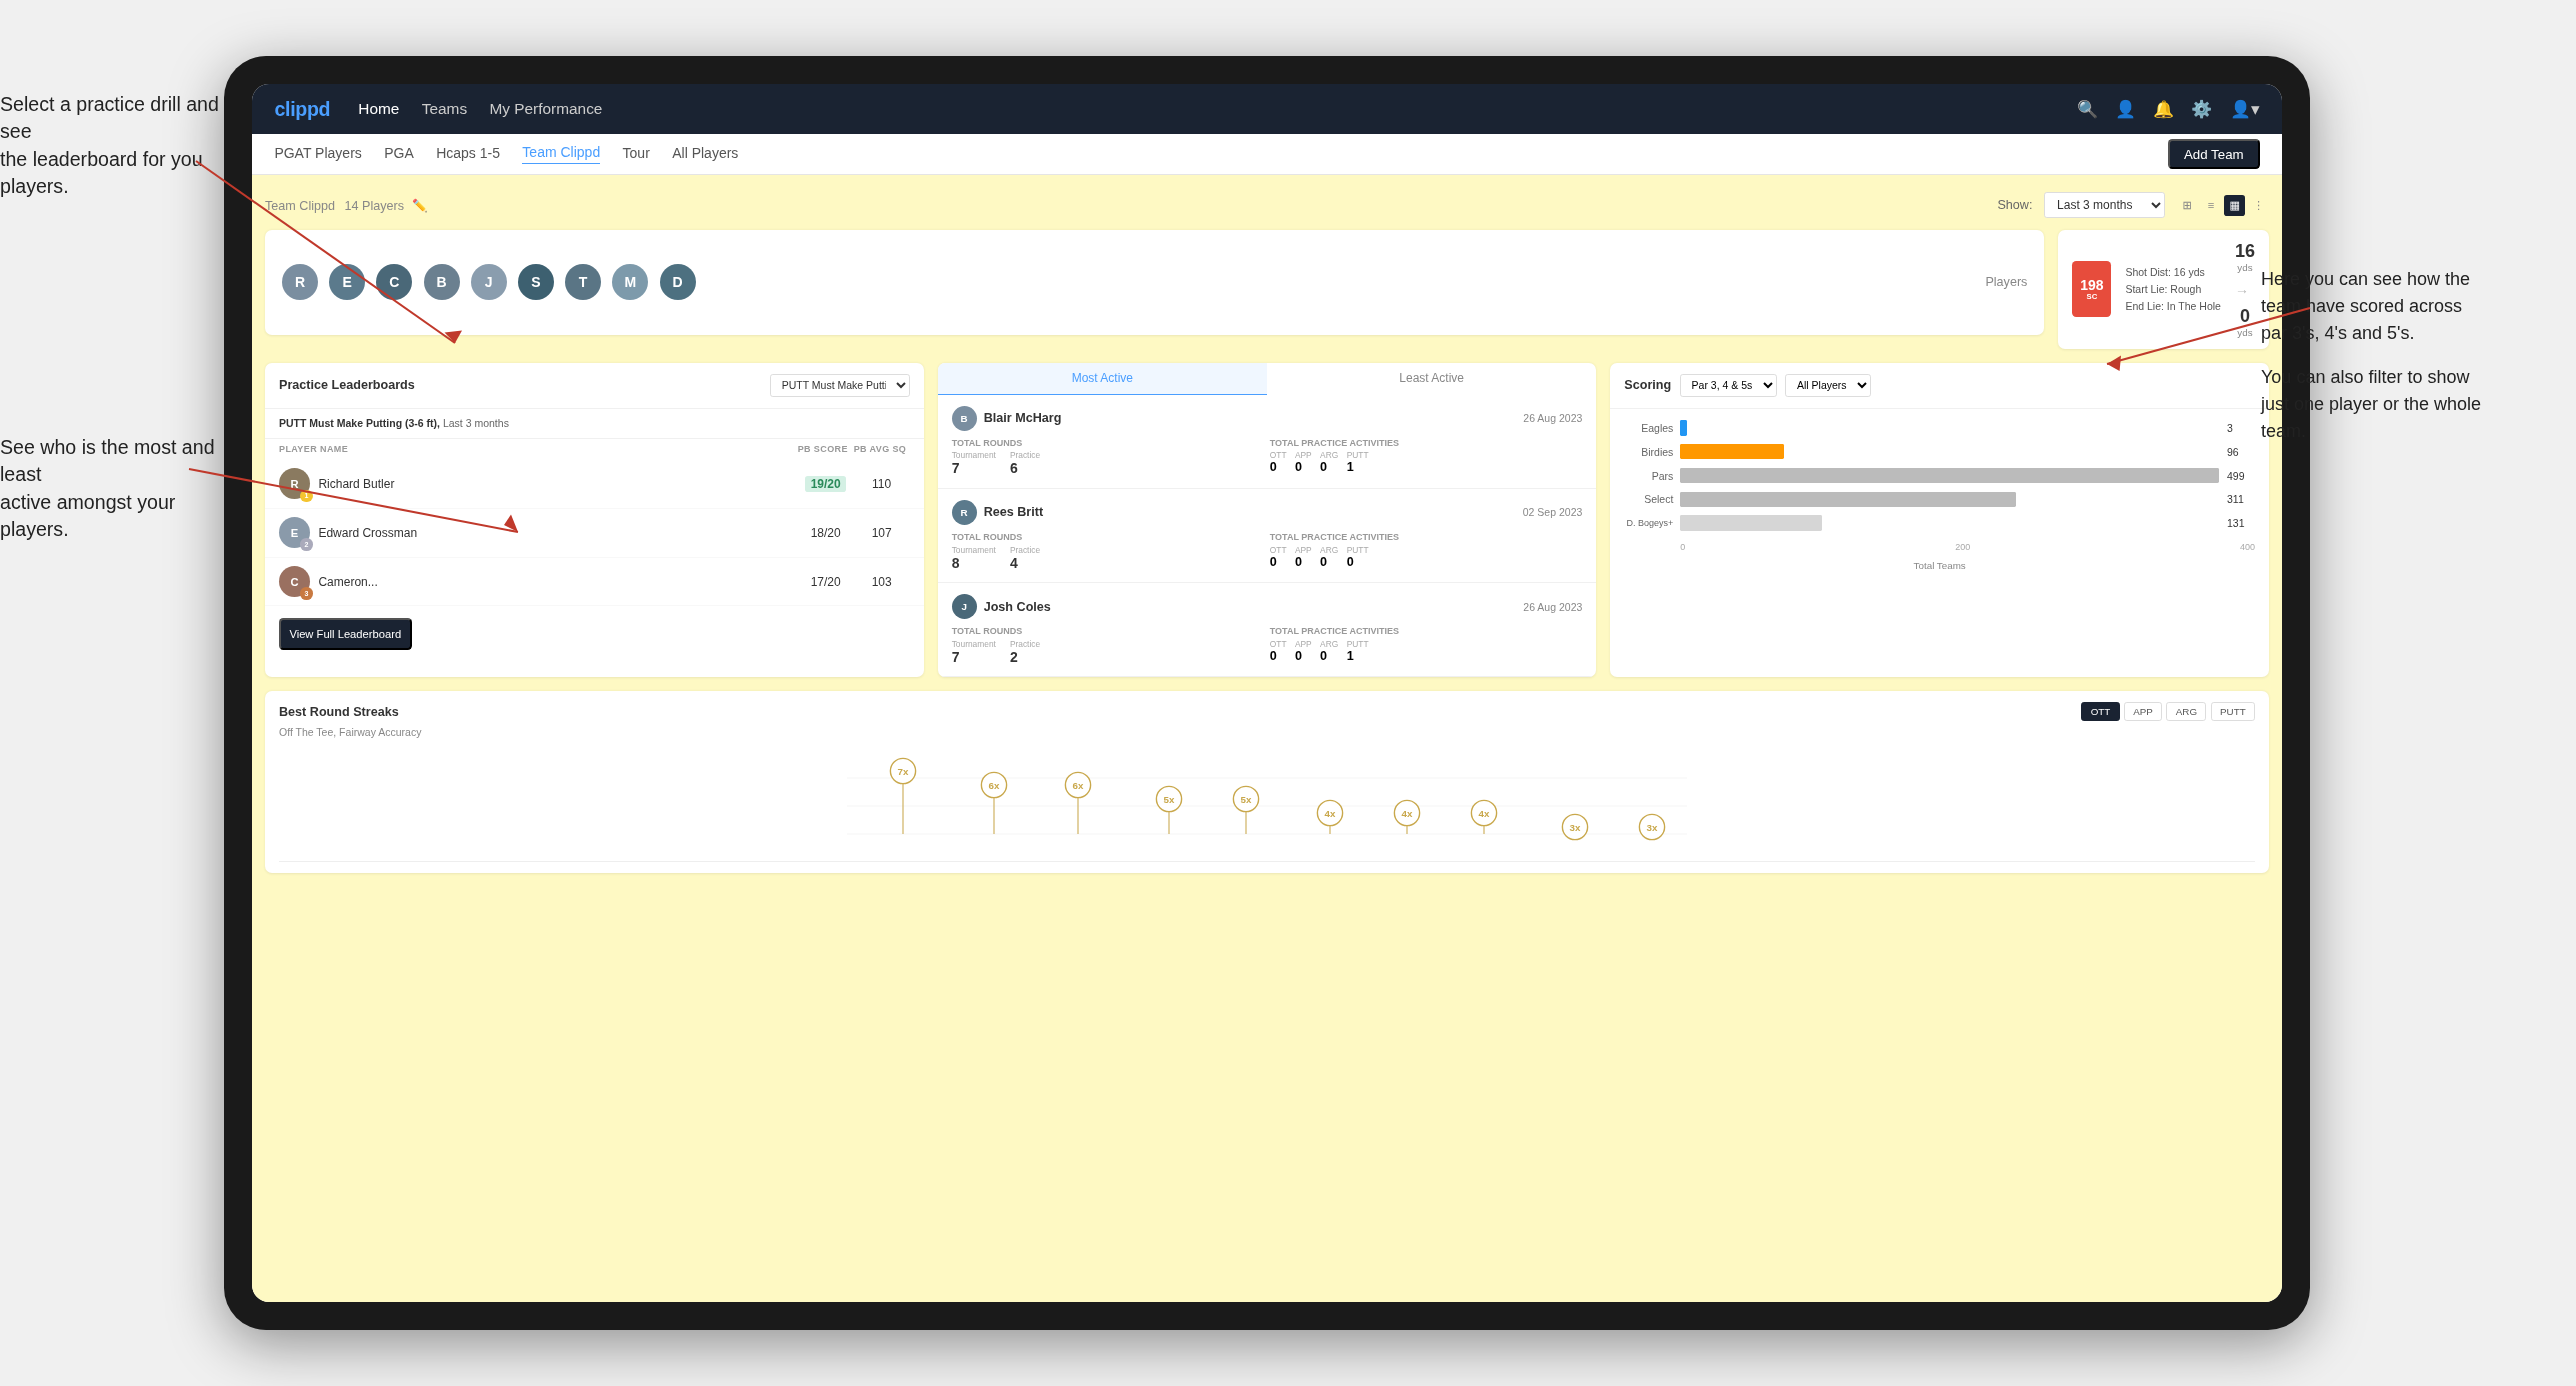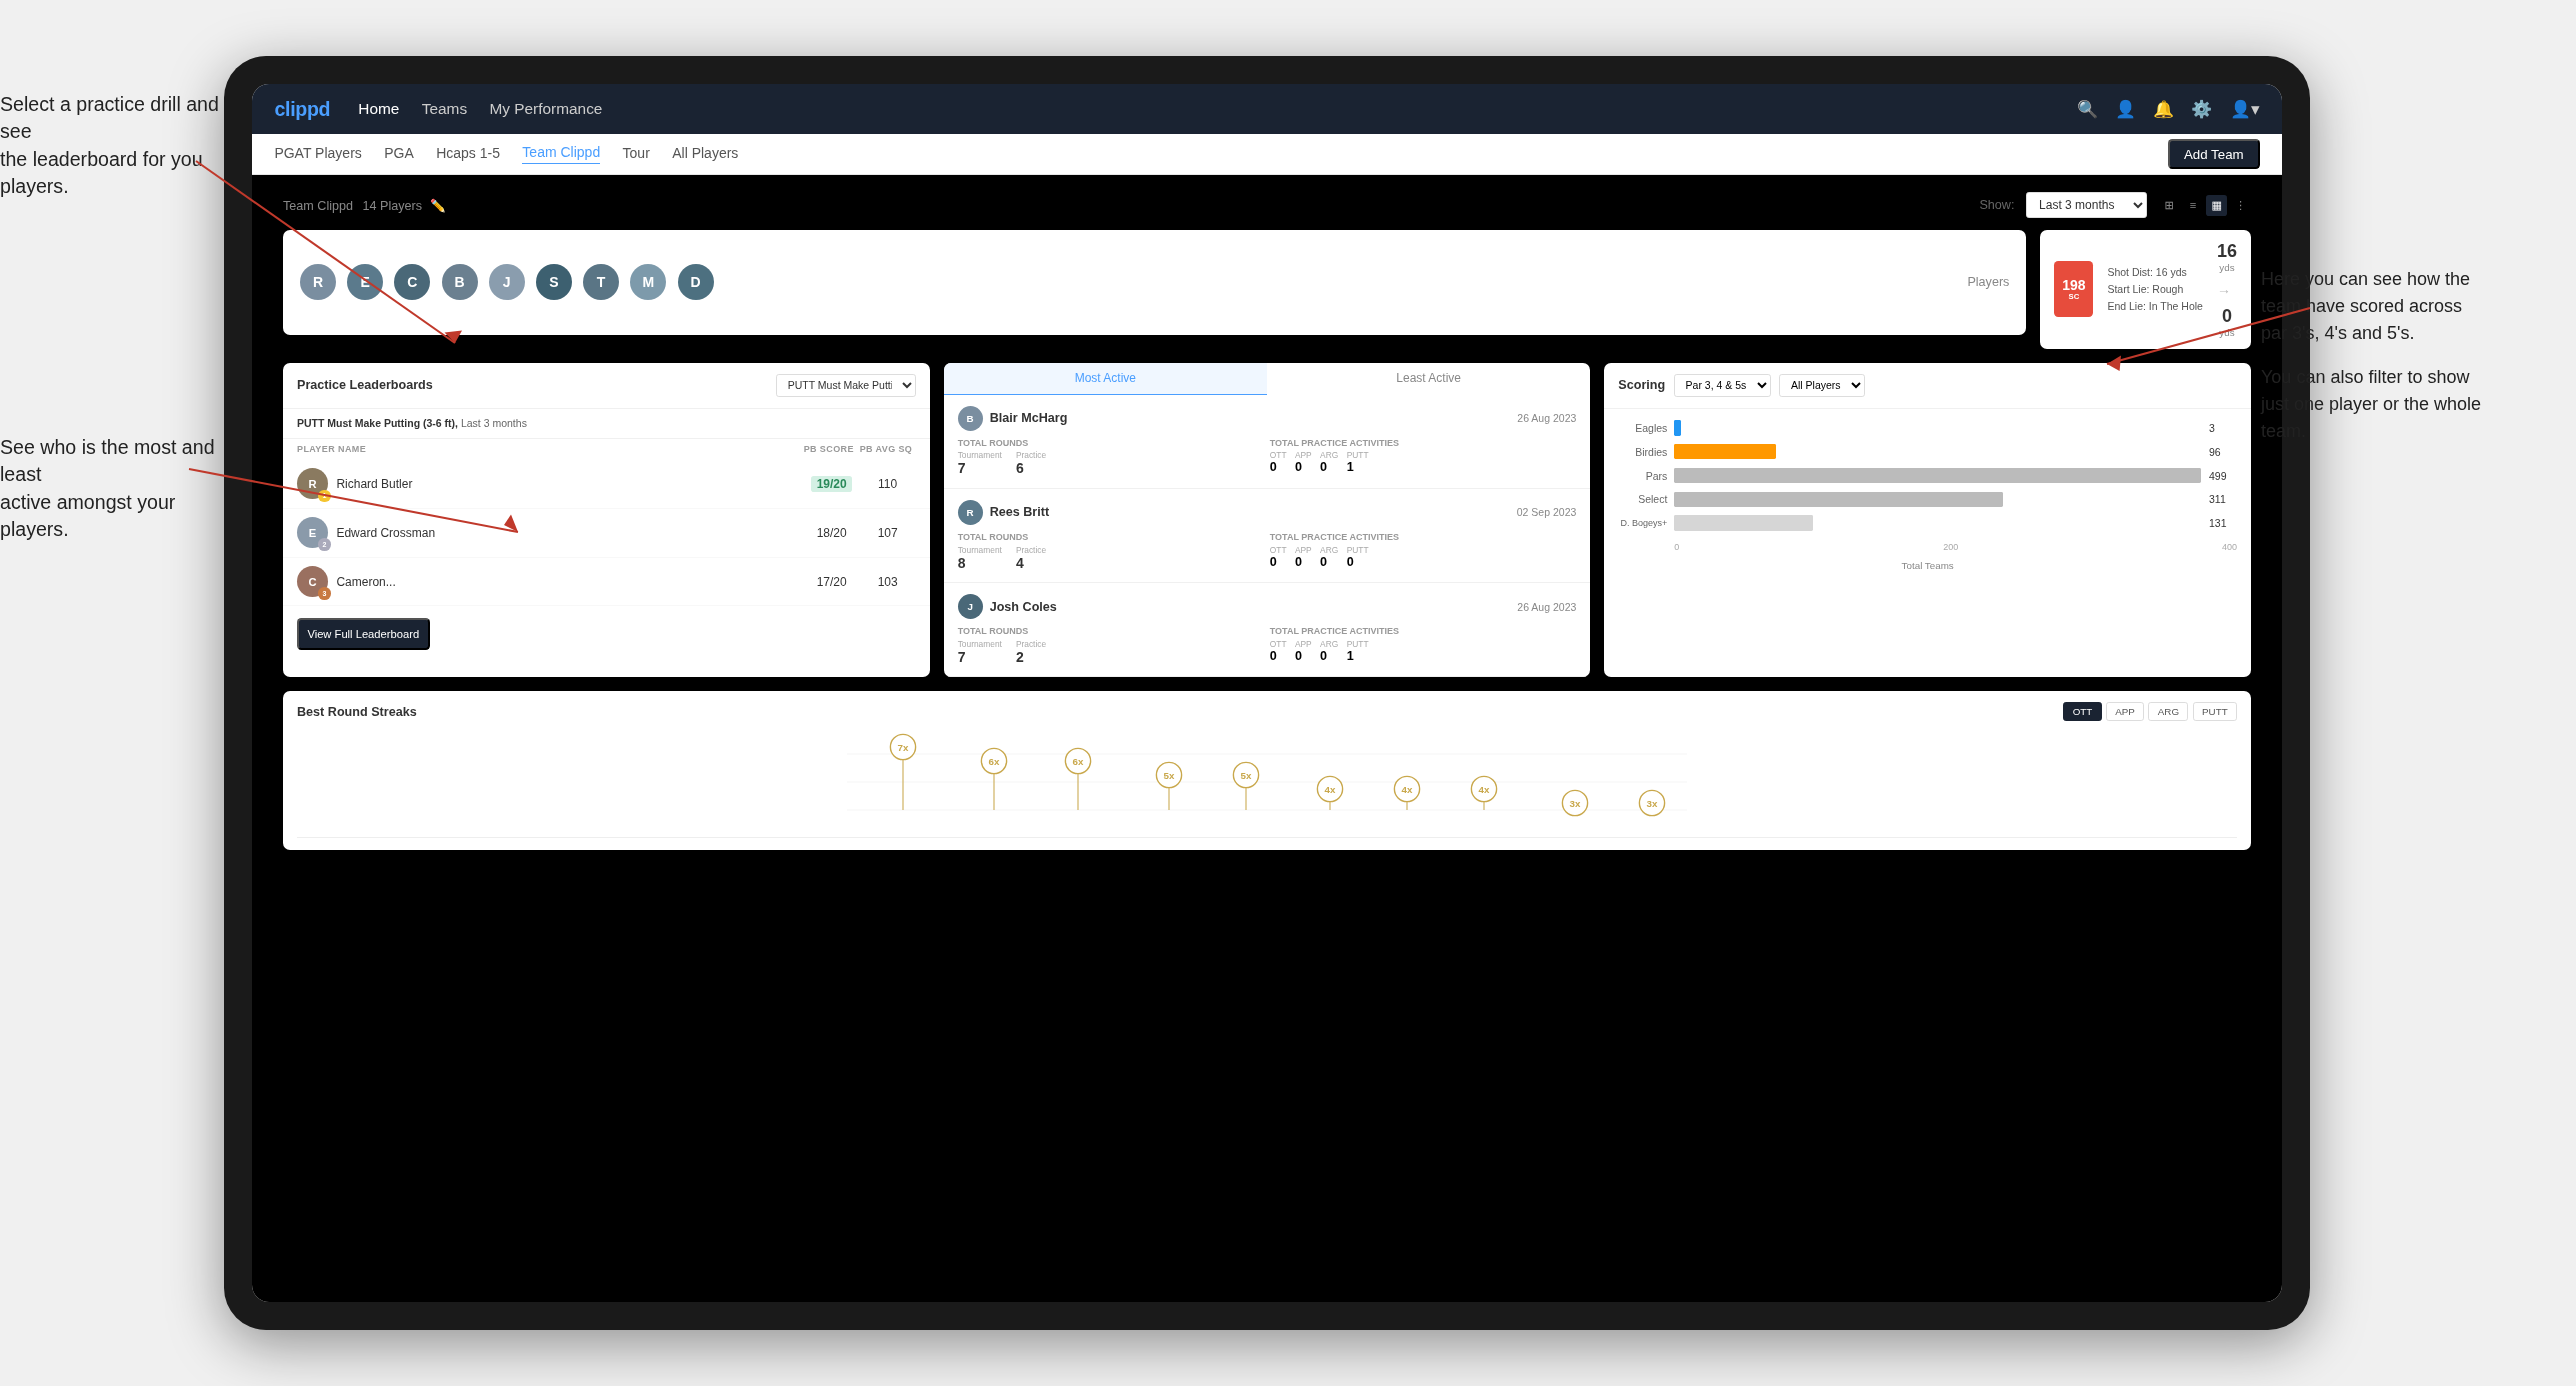--- a/index.html
+++ b/index.html
@@ -108,23 +108,23 @@
       color: #fff;
       font-size: 13.3px;
       padding: 5.6px 14px;
       border-radius: 4.2px;
       cursor: pointer;
     }
 
     
     .main-content {
       flex: 1;
-      background: #000000;
+      background: #fef9c3;
       overflow-y: auto;
-      padding: 17px 31px;
+      padding: 17px 13px;
     }
 
     
     .team-header {
       display: flex;
       align-items: center;
       justify-content: space-between;
       margin-bottom: 11.2px;
     }
     .team-title {
@@ -866,20 +866,21 @@
       <div class="streaks-card">
         <div class="streaks-header">
           <span class="streaks-title">Best Round Streaks</span>
           <div class="streaks-pills">
             <div class="streaks-pill active">OTT</div>
             <div class="streaks-pill">APP</div>
             <div class="streaks-pill">ARG</div>
             <div class="streaks-pill">PUTT</div>
           </div>
         </div>
+        <div class="streaks-subtitle">Off The Tee, Fairway Accuracy</div>
         <div class="streaks-chart">
           <svg width="100%" height="112" viewBox="0 0 1200 160">
 
             <line x1="0" y1="40" x2="1200" y2="40" stroke="#f0f0f0" stroke-width="1"></line>
             <line x1="0" y1="80" x2="1200" y2="80" stroke="#f0f0f0" stroke-width="1"></line>
             <line x1="0" y1="120" x2="1200" y2="120" stroke="#f0f0f0" stroke-width="1"></line>
 
             <line x1="80" y1="35" x2="80" y2="120" stroke="#c9a84c" stroke-width="1.5"></line>
             <circle cx="80" cy="30" r="18" fill="white" stroke="#c9a84c" stroke-width="2"></circle>
             <text x="80" y="35" text-anchor="middle" font-size="14" fill="#c9a84c" font-weight="600">7x</text>

